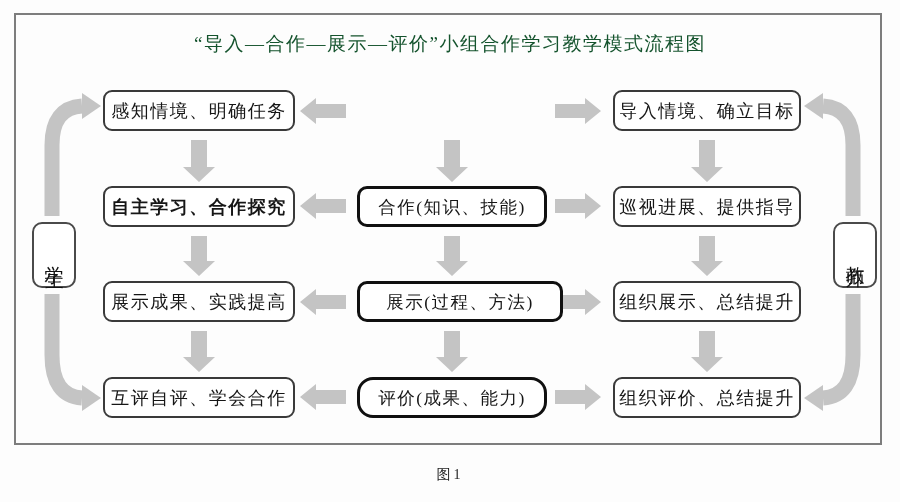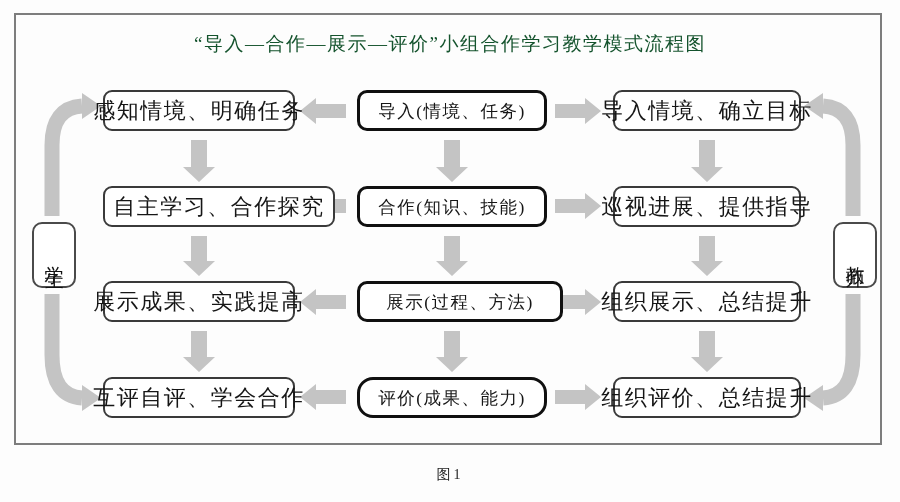--- a/index.html
+++ b/index.html
@@ -16,21 +16,21 @@
     font-size:19px; letter-spacing:1.5px; color:#14532d; white-space:nowrap;
   }
   .caption {
     position:absolute; top:466px; left:0; width:100%; text-align:center;
     font-size:14px; letter-spacing:3px; color:#222;
   }
   .box {
     position:absolute; height:41px; box-sizing:border-box;
     display:flex; align-items:center; justify-content:center;
     background:#ffffff; border:2px solid #3a3a3a; border-radius:9px;
-    font-size:22px; letter-spacing:1.5px; color:#161616; white-space:nowrap;
+    font-size:18px; letter-spacing:1.5px; color:#161616; white-space:nowrap;
   }
   .box.center { border:3px solid #101010; border-radius:10px; font-size:17.5px; }
   .side-label {
     position:absolute; top:222px; width:44px; height:66px; box-sizing:border-box;
     border:2px solid #4a4a4a; border-radius:10px; background:#ffffff;
     display:flex; align-items:center; justify-content:center;
     font-size:19px; color:#111;
     writing-mode:vertical-rl; text-orientation:upright; letter-spacing:4px;
   }
   svg.arrows { position:absolute; left:0; top:0; width:900px; height:502px; }
@@ -75,25 +75,24 @@
     <path class="curve" d="M 52 294 L 52 355 Q 52 396 82 398"></path>
     <polygon class="arrow" points="101,398 82,385 82,411"></polygon>
 
     <path class="curve" d="M 853 216 L 853 145 Q 853 108 823 106"></path>
     <polygon class="arrow" points="804,106 823,93 823,119"></polygon>
     <path class="curve" d="M 853 294 L 853 355 Q 853 396 823 398"></path>
     <polygon class="arrow" points="804,398 823,385 823,411"></polygon>
   </svg>
 
   <div class="box" style="left:103px; top:90px; width:192px;">感知情境、明确任务</div>
-  <div class="box" style="left:103px; top:186px; width:232px;">自主学习、合作探究</div>
+  <div class="box" style="left:103px; top:186px; width:192px;font-weight:bold;">自主学习、合作探究</div>
   <div class="box" style="left:103px; top:281px; width:192px;">展示成果、实践提高</div>
   <div class="box" style="left:103px; top:377px; width:192px;">互评自评、学会合作</div>
 
-  <div class="box center" style="left:357px; top:90px; width:190px;">导入(情境、任务)</div>
   <div class="box center" style="left:357px; top:186px; width:190px;">合作(知识、技能)</div>
   <div class="box center" style="left:357px; top:281px; width:206px;">展示(过程、方法)</div>
   <div class="box center" style="left:357px; top:377px; width:190px;border-radius:16px;">评价(成果、能力)</div>
 
   <div class="box" style="left:613px; top:90px; width:188px;">导入情境、确立目标</div>
   <div class="box" style="left:613px; top:186px; width:188px;">巡视进展、提供指导</div>
   <div class="box" style="left:613px; top:281px; width:188px;">组织展示、总结提升</div>
   <div class="box" style="left:613px; top:377px; width:188px;">组织评价、总结提升</div>
 
   <div class="side-label" style="left:32px;">学生</div>

